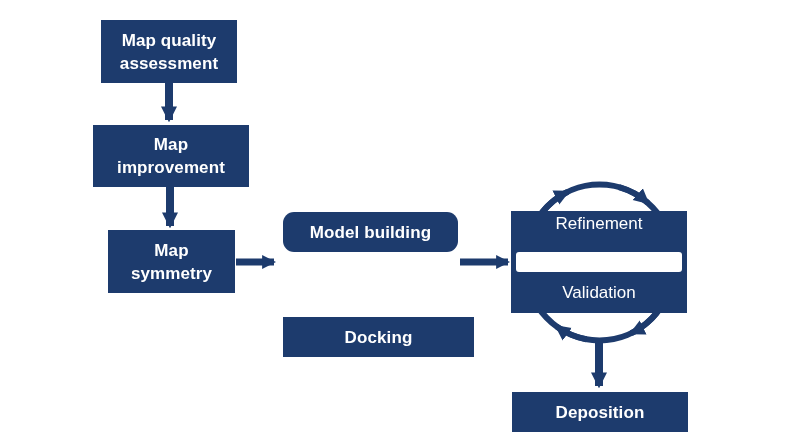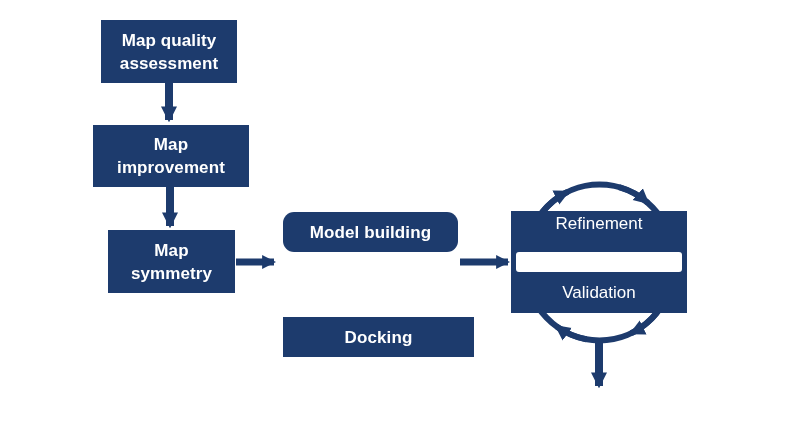--- a/index.html
+++ b/index.html
@@ -104,14 +104,15 @@
   <div class="node n-b4">Model building</div>
 
   <div class="node n-b5">Docking</div>
 
   <div class="n-grp">
     <div class="grp-label grp-top">Refinement</div>
     <div class="grp-band"></div>
     <div class="grp-label grp-bottom">Validation</div>
   </div>
 
+  <div class="node n-b8">Deposition</div>
 
 </div>
 
 </body></html>

